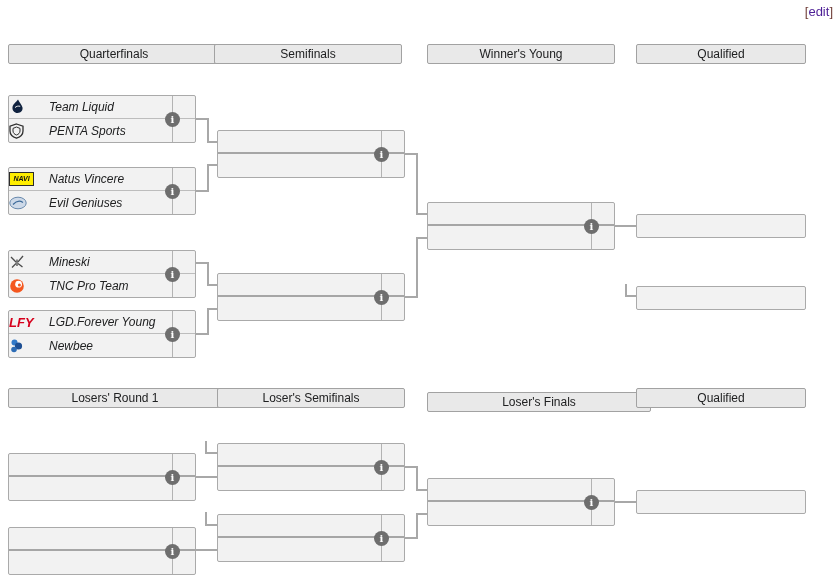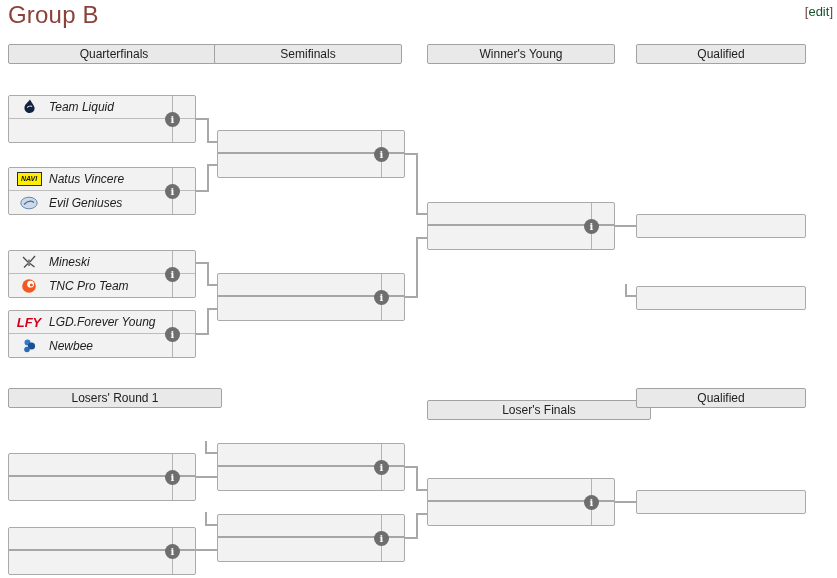--- a/index.html
+++ b/index.html
@@ -2,76 +2,85 @@
 <html><head>
 <meta charset="utf-8">
 <style>
   html,body{margin:0;padding:0;background:#fff;}
   #stage{position:relative;width:837px;height:578px;background:#fff;
          font-family:"Liberation Sans",sans-serif;overflow:hidden;}
 
   .page-title{position:absolute;left:8px;top:1px;font-size:24px;font-weight:400;
               color:#8a423b;letter-spacing:.2px;}
   .editsection{position:absolute;right:4px;top:4px;font-size:13px;color:#72413c;}
-  .editsection a{color:#14532d;text-decoration:none;cursor:pointer;}
+  .editsection a{color:#4c1d95;text-decoration:none;cursor:pointer;}
 
   .hdr{position:absolute;height:20px;box-sizing:border-box;background:#e9e9e9;
        border:1px solid #a2a2a2;border-radius:2px;display:flex;align-items:center;
        justify-content:center;font-size:12px;color:#202122;}
 
   .match{position:absolute;width:188px;height:48px;box-sizing:border-box;
          background:#f2f2f2;border:1px solid #aaa;border-radius:2px;}
   .match .row{height:23px;box-sizing:border-box;display:flex;align-items:center;}
   .match.filled .row.top{border-bottom:1px solid #bdbdbd;}
   .match.empty .row.top{border-bottom:2px solid #a6a6a6;}
   .sdiv{position:absolute;top:0;bottom:0;right:22px;width:1px;background:#b3b3b3;}
   .info{position:absolute;width:15px;height:15px;right:15px;top:15.5px;z-index:4;
         border-radius:50%;background:#6e6e6e;color:#fff;
         font:bold 10px "DejaVu Serif",serif;display:flex;align-items:center;
         justify-content:center;cursor:pointer;}
-  .tlogo{width:40px;display:flex;justify-content:center;align-items:center;flex:0 0 40px;}
+  .tlogo{width:40px;display:flex;align-items:center;flex:0 0 40px;}
   .tname{font-size:12px;color:#202122;white-space:nowrap;font-style:italic;}
 
   .qbox{position:absolute;width:170px;height:24px;box-sizing:border-box;
         background:#f2f2f2;border:1px solid #aaa;border-radius:2px;}
 
   .lh,.lv{position:absolute;background:#a8a8a8;}
   .lh{height:2px;} .lv{width:2px;}
 
   .navi{display:inline-block;width:23px;height:12px;background:#ffee00;
         border:1px solid #2b2b2b;color:#111;font:italic bold 7px "Liberation Sans",sans-serif;
         text-align:center;line-height:12px;}
   .lfy{color:#d6001c;font:italic 800 13px "Liberation Sans",sans-serif;}
 </style>
 </head>
 <body>
 
 <div id="stage">
 
-  <div class="page-title">Group B</div>
   <div class="editsection"><span>[</span><a>edit</a><span>]</span></div>
 
   <div class="hdr" style="left:8px;top:44px;width:212px">Quarterfinals</div>
   <div class="hdr" style="left:214px;top:44px;width:188px">Semifinals</div>
   <div class="hdr" style="left:427px;top:44px;width:188px">Winner's Young</div>
   <div class="hdr" style="left:636px;top:44px;width:170px">Qualified</div>
 
   <div class="hdr" style="left:8px;top:388px;width:214px">Losers' Round 1</div>
-  <div class="hdr" style="left:427px;top:400px;width:224px">Loser's Finals</div>
+  <div class="hdr" style="left:217px;top:388px;width:188px">Loser's Semifinals</div>
+  <div class="hdr" style="left:427px;top:392px;width:224px">Loser's Finals</div>
   <div class="hdr" style="left:636px;top:388px;width:170px">Qualified</div>
 
   <div class="match filled" style="left:8px;top:95px">
     <div class="row top">
       <span class="tlogo">
         <svg width="17" height="16" viewBox="0 0 17 16">
             <path d="M9 0.5 C7 3.5 4 4.8 3.5 8 C3 11.5 5.5 14 8.5 14 C12 14 14 11.5 13.5 8.6 C13 5.8 10.5 4 9 0.5 Z" fill="#10223f"></path>
             <path d="M6 8.6 C7.2 7.2 9.4 6.8 11.2 7.3" stroke="#f2f2f2" stroke-width="1" fill="none"></path>
           </svg>
       </span>
       <span class="tname">Team Liquid</span>
+    </div>
+    <div class="row bot">
+      <span class="tlogo">
+        <svg width="15" height="16" viewBox="0 0 15 16">
+            <path d="M7.5 1 L14 3.2 V8 C14 11.8 11.2 14 7.5 15.2 C3.8 14 1 11.8 1 8 V3.2 Z" fill="none" stroke="#2f2f2f" stroke-width="1.3"></path>
+            <path d="M7.5 4 L11 5.4 V8 C11 10 9.5 11.3 7.5 12 C5.5 11.3 4 10 4 8 V5.4 Z" fill="none" stroke="#2f2f2f" stroke-width="1"></path>
+          </svg>
+      </span>
+      <span class="tname">PENTA Sports</span>
     </div>
     <span class="sdiv"></span>
     <span class="info">i</span>
   </div>
 
   <div class="match filled" style="left:8px;top:167px">
     <div class="row top">
       <span class="tlogo">
           <span class="navi">NAVI</span>
         </span>

